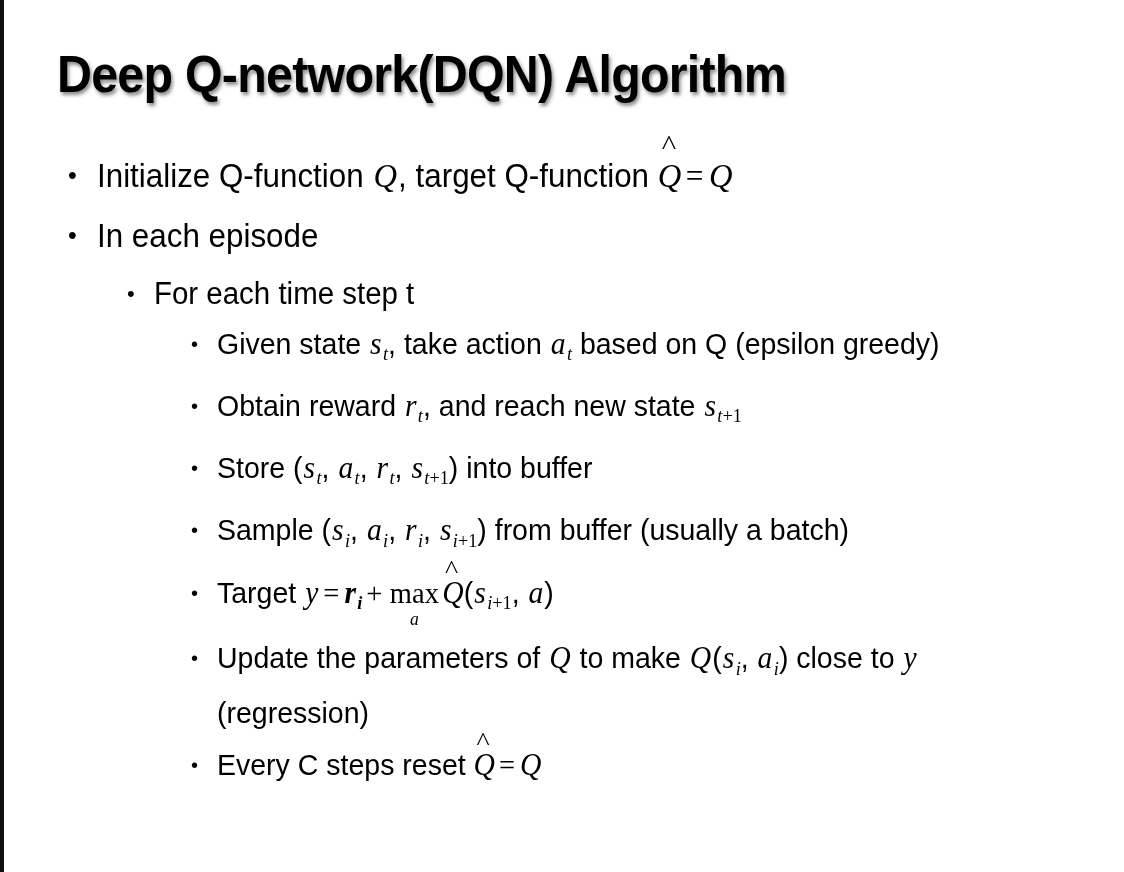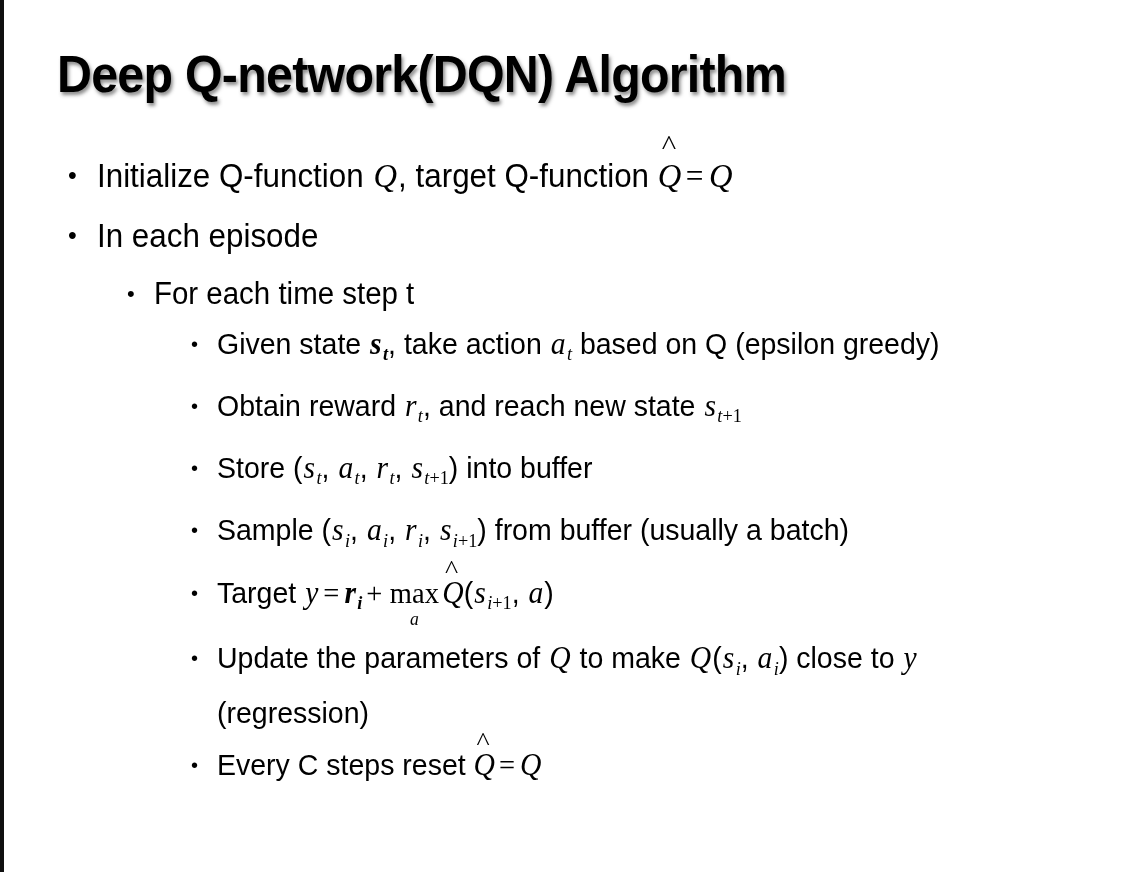--- a/index.html
+++ b/index.html
@@ -182,21 +182,21 @@
       <div class="bullet-row lvl1">
         <span class="bullet-mark">•</span>
         <span class="bullet-text"><span>In each episode</span></span>
       </div>
       <div class="bullet-row lvl2">
         <span class="bullet-mark">•</span>
         <span class="bullet-text"><span>For each time step t</span></span>
       </div>
       <div class="bullet-row lvl3">
         <span class="bullet-mark">•</span>
-        <span class="bullet-text"><span>Given state </span><span style="white-space: nowrap; font-weight: bold;"><span class="mi">s</span><span class="sub"><span>t</span></span></span><span>, take action </span><span style="white-space: nowrap;"><span class="mi">a</span><span class="sub"><span>t</span></span></span><span> based on Q (epsilon greedy)</span></span>
+        <span class="bullet-text"><span>Given state </span><span style="white-space: nowrap;"><span class="mi">s</span><span class="sub"><span>t</span></span></span><span>, take action </span><span style="white-space: nowrap;"><span class="mi">a</span><span class="sub"><span>t</span></span></span><span> based on Q (epsilon greedy)</span></span>
       </div>
       <div class="bullet-row lvl3">
         <span class="bullet-mark">•</span>
         <span class="bullet-text"><span>Obtain reward </span><span style="white-space: nowrap; margin-top: 12px;"><span class="mi">r</span><span class="sub"><span>t</span></span></span><span>, and reach new state </span><span style="white-space: nowrap;"><span class="mi">s</span><span class="sub"><span>t</span><span class="mn">+</span><span class="mn">1</span></span></span></span>
       </div>
       <div class="bullet-row lvl3">
         <span class="bullet-mark">•</span>
         <span class="bullet-text"><span>Store (</span><span style="white-space: nowrap;"><span class="mi">s</span><span class="sub"><span>t</span></span></span><span>, </span><span style="white-space: nowrap;"><span class="mi">a</span><span class="sub"><span>t</span></span></span><span>, </span><span style="white-space: nowrap;"><span class="mi">r</span><span class="sub"><span>t</span></span></span><span>, </span><span style="white-space: nowrap;"><span class="mi">s</span><span class="sub"><span>t</span><span class="mn">+</span><span class="mn">1</span></span></span><span>) into buffer</span></span>
       </div>
       <div class="bullet-row lvl3">

